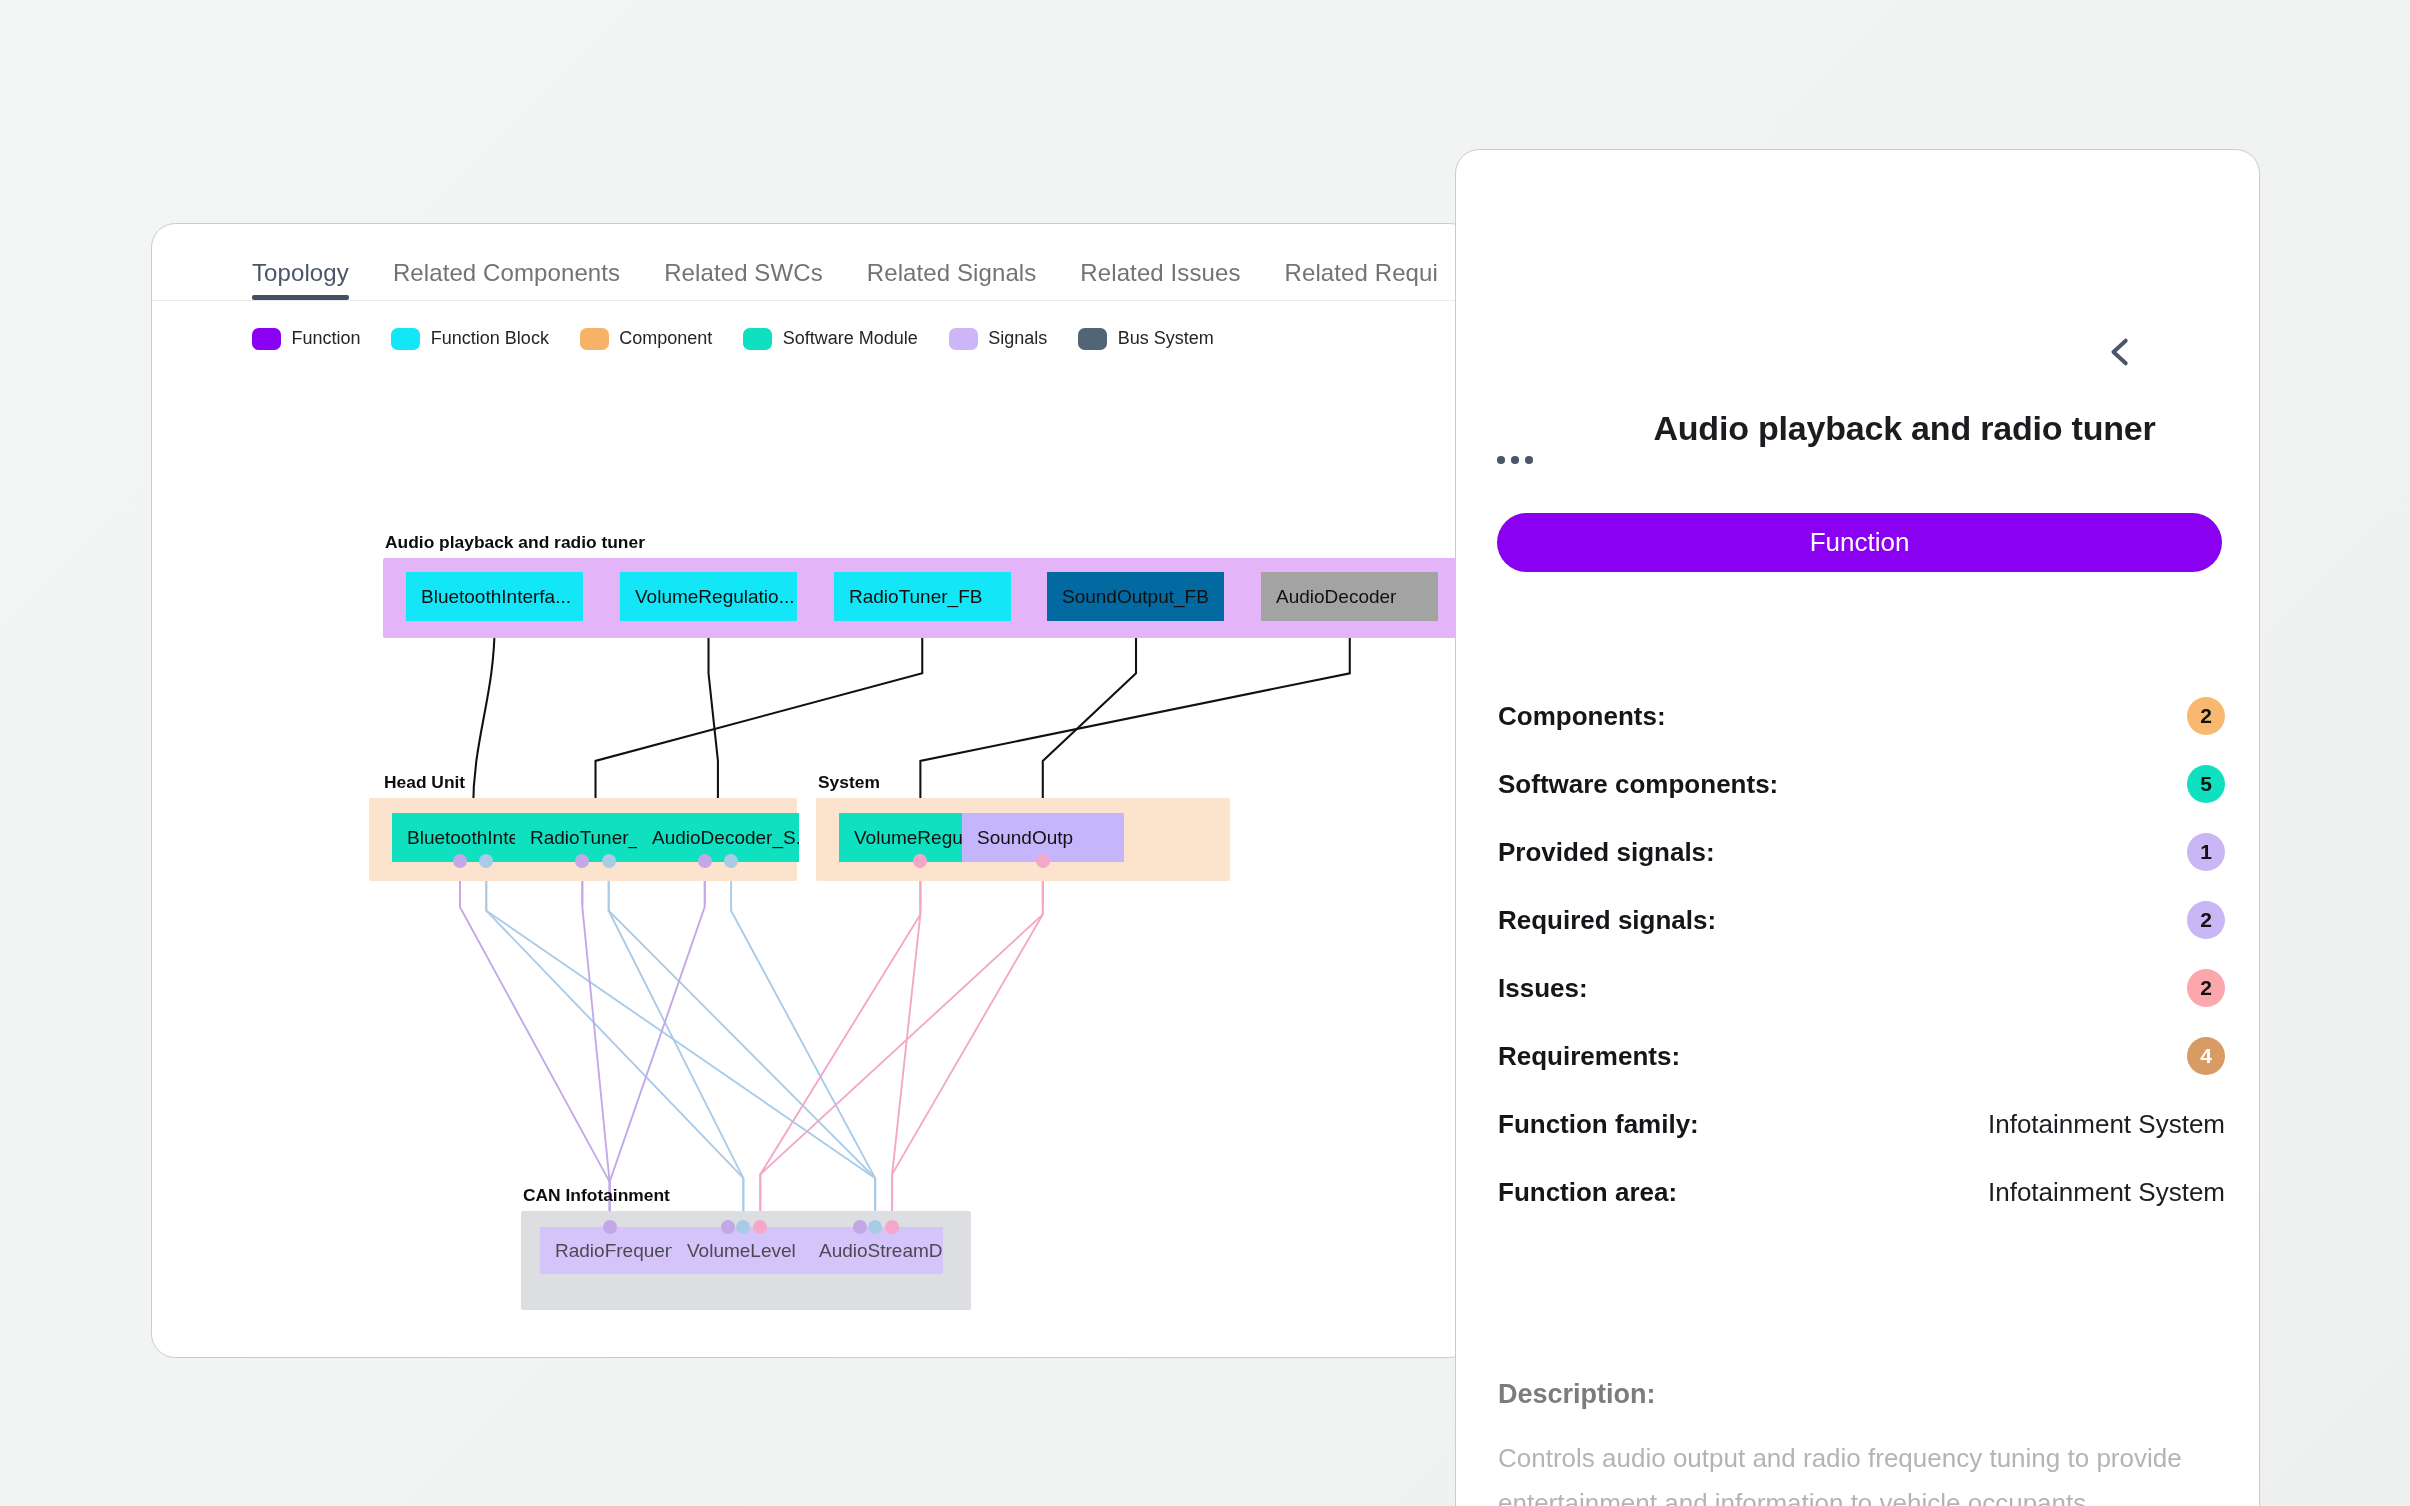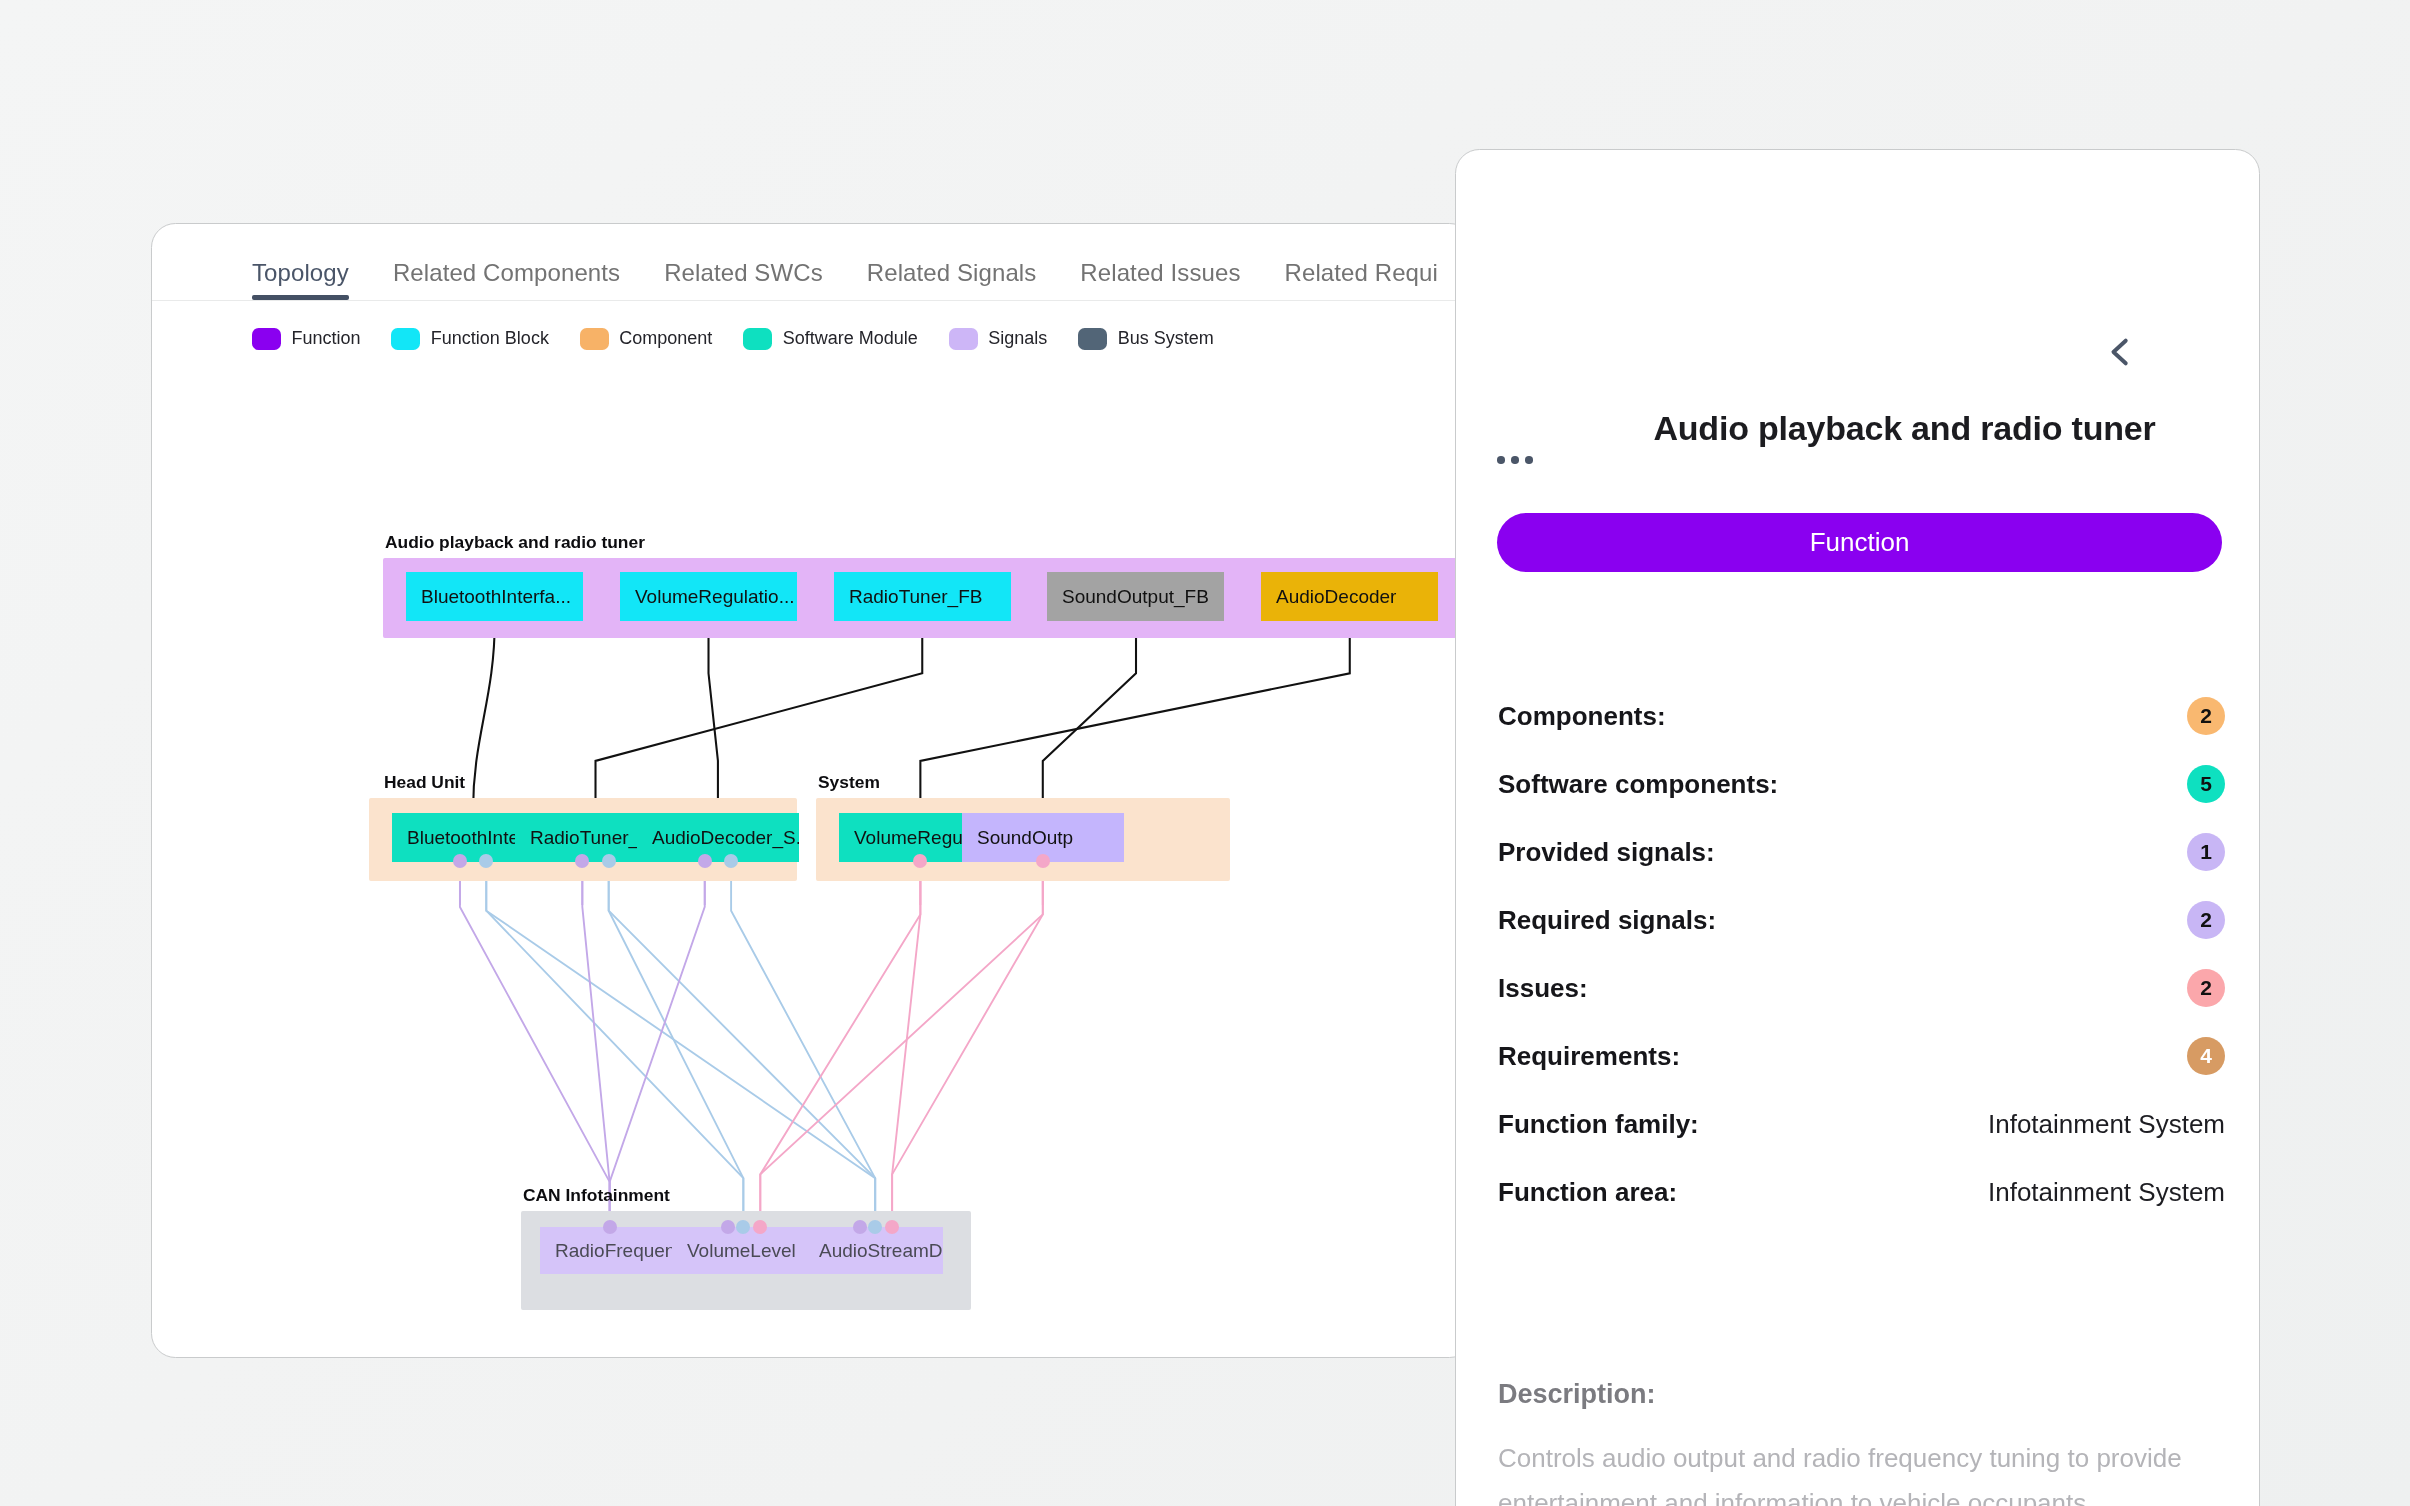--- a/index.html
+++ b/index.html
@@ -286,22 +286,22 @@
           <path d="M 587 568 L 587 528" fill="none" stroke="#c3a8e8" stroke-width="2" marker-end="url(#ah-prov)"></path>
           <path d="M 816 568 L 816 528" fill="none" stroke="#f4a7c8" stroke-width="2" marker-end="url(#ah-bus)"></path>
           <path d="M 946 568 L 946 528" fill="none" stroke="#f4a7c8" stroke-width="2" marker-end="url(#ah-bus)"></path>
         </svg>
       <div id="nodes-layer">
           <div class="group" style="left: 231px; top: 188px; width: 1130px; height: 80px; background: rgb(227, 180, 247);"></div>
           <div class="group-label" style="left: 233px; top: 162px;">Audio playback and radio tuner</div>
           <div class="node" style="left: 254px; top: 202px; width: 177px; height: 49px; background: rgb(18, 230, 247);">BluetoothInterfa...</div>
           <div class="node" style="left: 468px; top: 202px; width: 177px; height: 49px; background: rgb(18, 230, 247);">VolumeRegulatio...</div>
           <div class="node" style="left: 682px; top: 202px; width: 177px; height: 49px; background: rgb(18, 230, 247);">RadioTuner_FB</div>
-          <div class="node" style="left: 895px; top: 202px; width: 177px; height: 49px; background: #a3a3a3;">SoundOutput_FB</div>
-          <div class="node" style="left: 1109px; top: 202px; width: 177px; height: 49px; background: #eab308;">AudioDecoder</div>
+          <div class="node" style="left: 895px; top: 202px; width: 177px; height: 49px; background: #0369a1;">SoundOutput_FB</div>
+          <div class="node" style="left: 1109px; top: 202px; width: 177px; height: 49px; background: #a3a3a3;">AudioDecoder</div>
           <div class="group" style="left: 217px; top: 428px; width: 428px; height: 83px; background: rgb(251, 227, 205);"></div>
           <div class="group-label" style="left: 232px; top: 402px;">Head Unit</div>
           <div class="group" style="left: 664px; top: 428px; width: 414px; height: 83px; background: rgb(251, 227, 205);"></div>
           <div class="group-label" style="left: 666px; top: 402px;">System</div>
           <div class="node" style="left: 240px; top: 443px; width: 162px; height: 49px; background: rgb(14, 224, 192);">BluetoothInterfa...</div>
           <div class="node" style="left: 363px; top: 443px; width: 162px; height: 49px; background: rgb(14, 224, 192);">RadioTuner_SWC</div>
           <div class="node" style="left: 485px; top: 443px; width: 162px; height: 49px; background: rgb(14, 224, 192);">AudioDecoder_S...</div>
           <div class="node" style="left: 687px; top: 443px; width: 162px; height: 49px; background: rgb(14, 224, 192);">VolumeRegulatio...</div>
           <div class="node" style="left: 810px; top: 443px; width: 162px; height: 49px; background: #c4b5fd;">SoundOutp</div>
           <div class="group" style="left: 369px; top: 841px; width: 450px; height: 99px; background: rgb(220, 222, 226);"></div>

